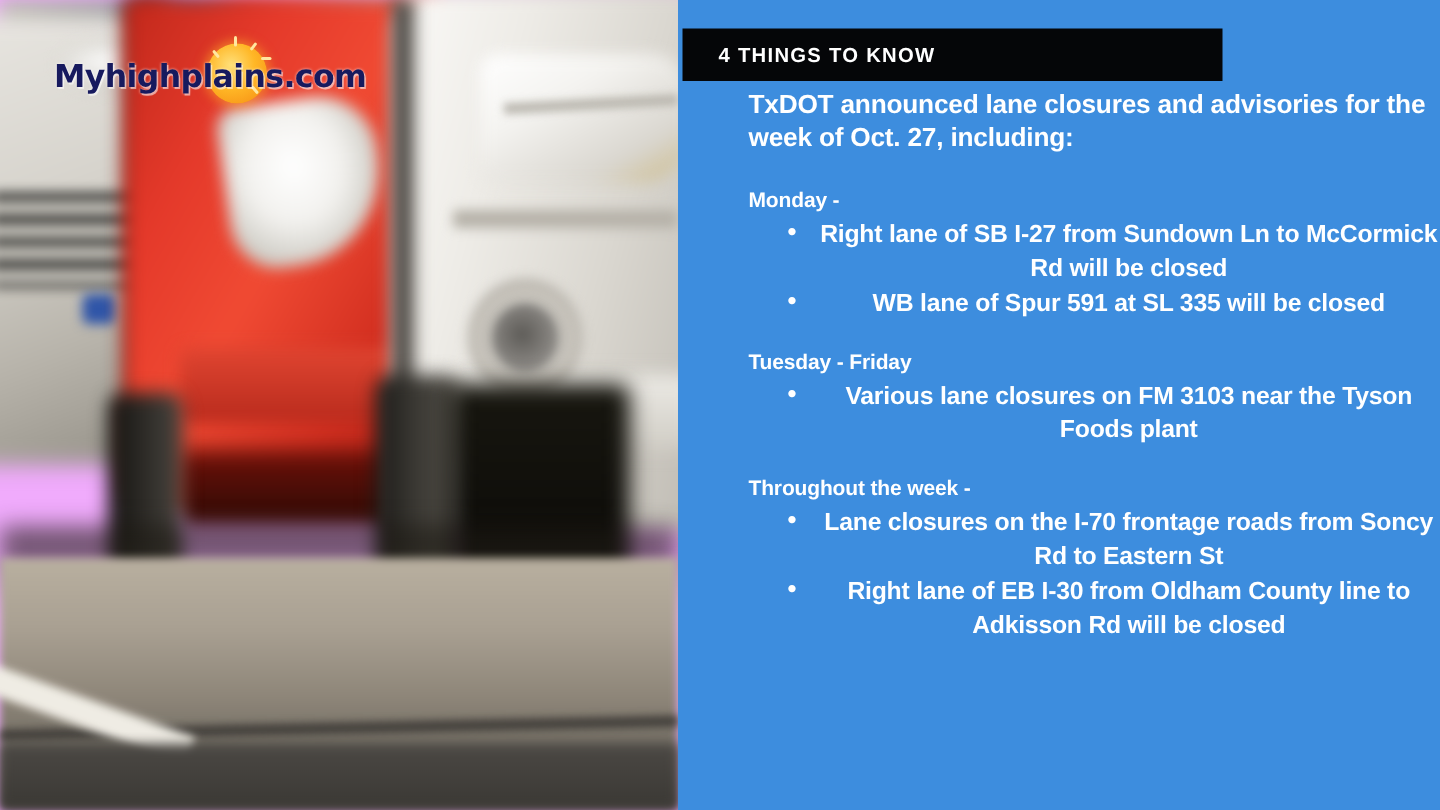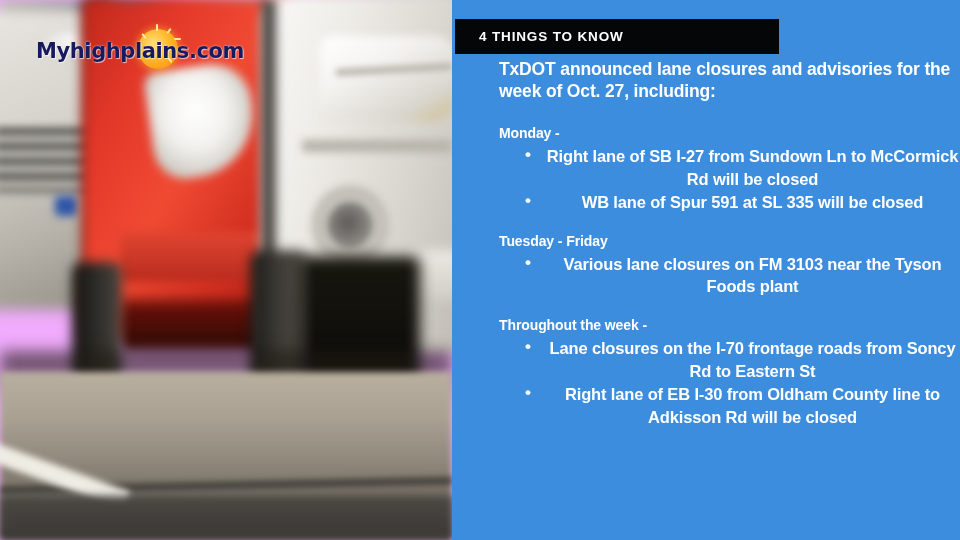--- a/index.html
+++ b/index.html
@@ -165,21 +165,21 @@
     text-shadow:0 0 2px rgba(255,255,255,.75), 1px 1px 0 rgba(255,255,255,.5);
   }
   .logo-text .dotcom{ color:#171a5e; }
 
   
   #panel{
     position:absolute; left:452px; top:0; width:508px; height:540px;
     background:#3d8dde;
   }
   #header-bar{
-    position:absolute; left:3px; top:19px; width:324px; height:35px;
+    position:absolute; left:3px; top:19px; width:360px; height:35px;
     background:#050608; display:flex; align-items:center;
   }
   #header-title{
     color:#ffffff; font-size:13.5px; font-weight:bold;
     letter-spacing:.85px; padding-left:24px;
     font-family:"Liberation Sans", sans-serif;
   }
 
   #content{ position:absolute; left:0; top:58px; width:508px; padding:0 12px 0 29px;margin-left:18px; }
 

